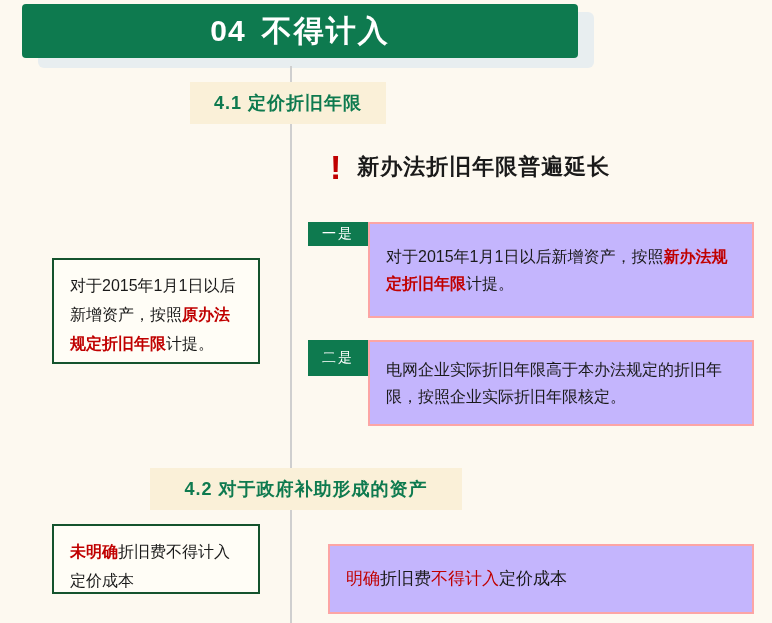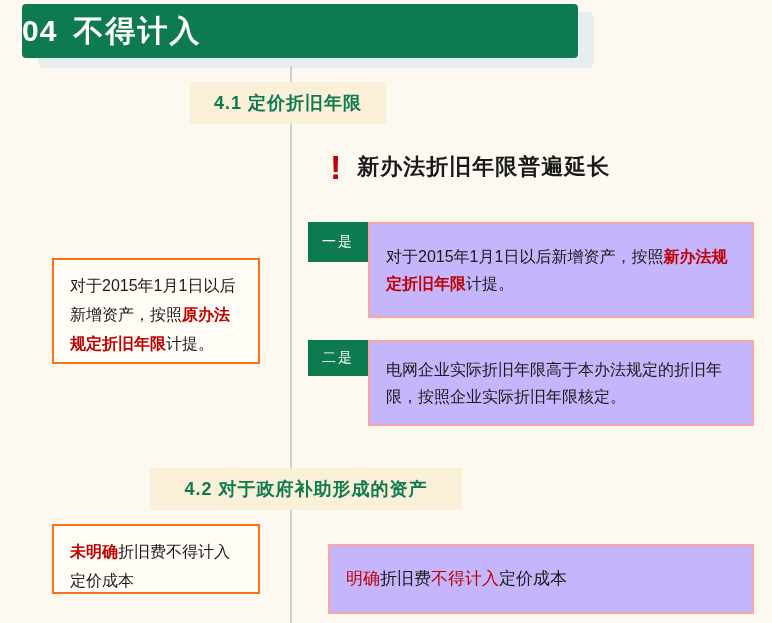--- a/index.html
+++ b/index.html
@@ -34,20 +34,21 @@
   .header-banner {
     position: absolute;
     left: 22px;
     top: 4px;
     width: 556px;
     height: 54px;
     background: #0e7a4f;
     border-radius: 4px 4px 4px 4px;
     display: flex;
     align-items: center;
+    justify-content: center;
     box-sizing: border-box;
   }
   .header-banner .num {
     color: #ffffff;
     font-size: 30px;
     font-weight: bold;
     letter-spacing: 1px;
   }
   .header-banner .title {
     color: #ffffff;
@@ -133,30 +134,30 @@
     background: #c4b5fd;
     box-sizing: border-box;
     display: flex;
     align-items: center;
     padding: 12px 16px;
     color: #1a1a1a;
     font-size: 16px;
     line-height: 1.7;
   }
 
-  #tab1 { left: 308px; top: 222px; width: 60px; height: 40px; }
+  #tab1 { left: 308px; top: 222px; width: 60px; height: 24px; }
   #box1 { left: 368px; top: 222px; width: 386px; height: 96px; }
 
   #tab2 { left: 308px; top: 340px; width: 60px; height: 36px; }
   #box2 { left: 368px; top: 340px; width: 386px; height: 86px; }
 
   
   .orange-box {
     position: absolute;
-    border: 2px solid #f97316;
+    border: 2px solid #14532d;
     background: #fffdf6;
     box-sizing: border-box;
     padding: 12px 16px;
     color: #1a1a1a;
     font-size: 16px;
     line-height: 1.8;
   }
   #obox1 { left: 52px; top: 258px; width: 208px; height: 106px; }
   #obox2 { left: 52px; top: 524px; width: 208px; height: 70px; }
 

